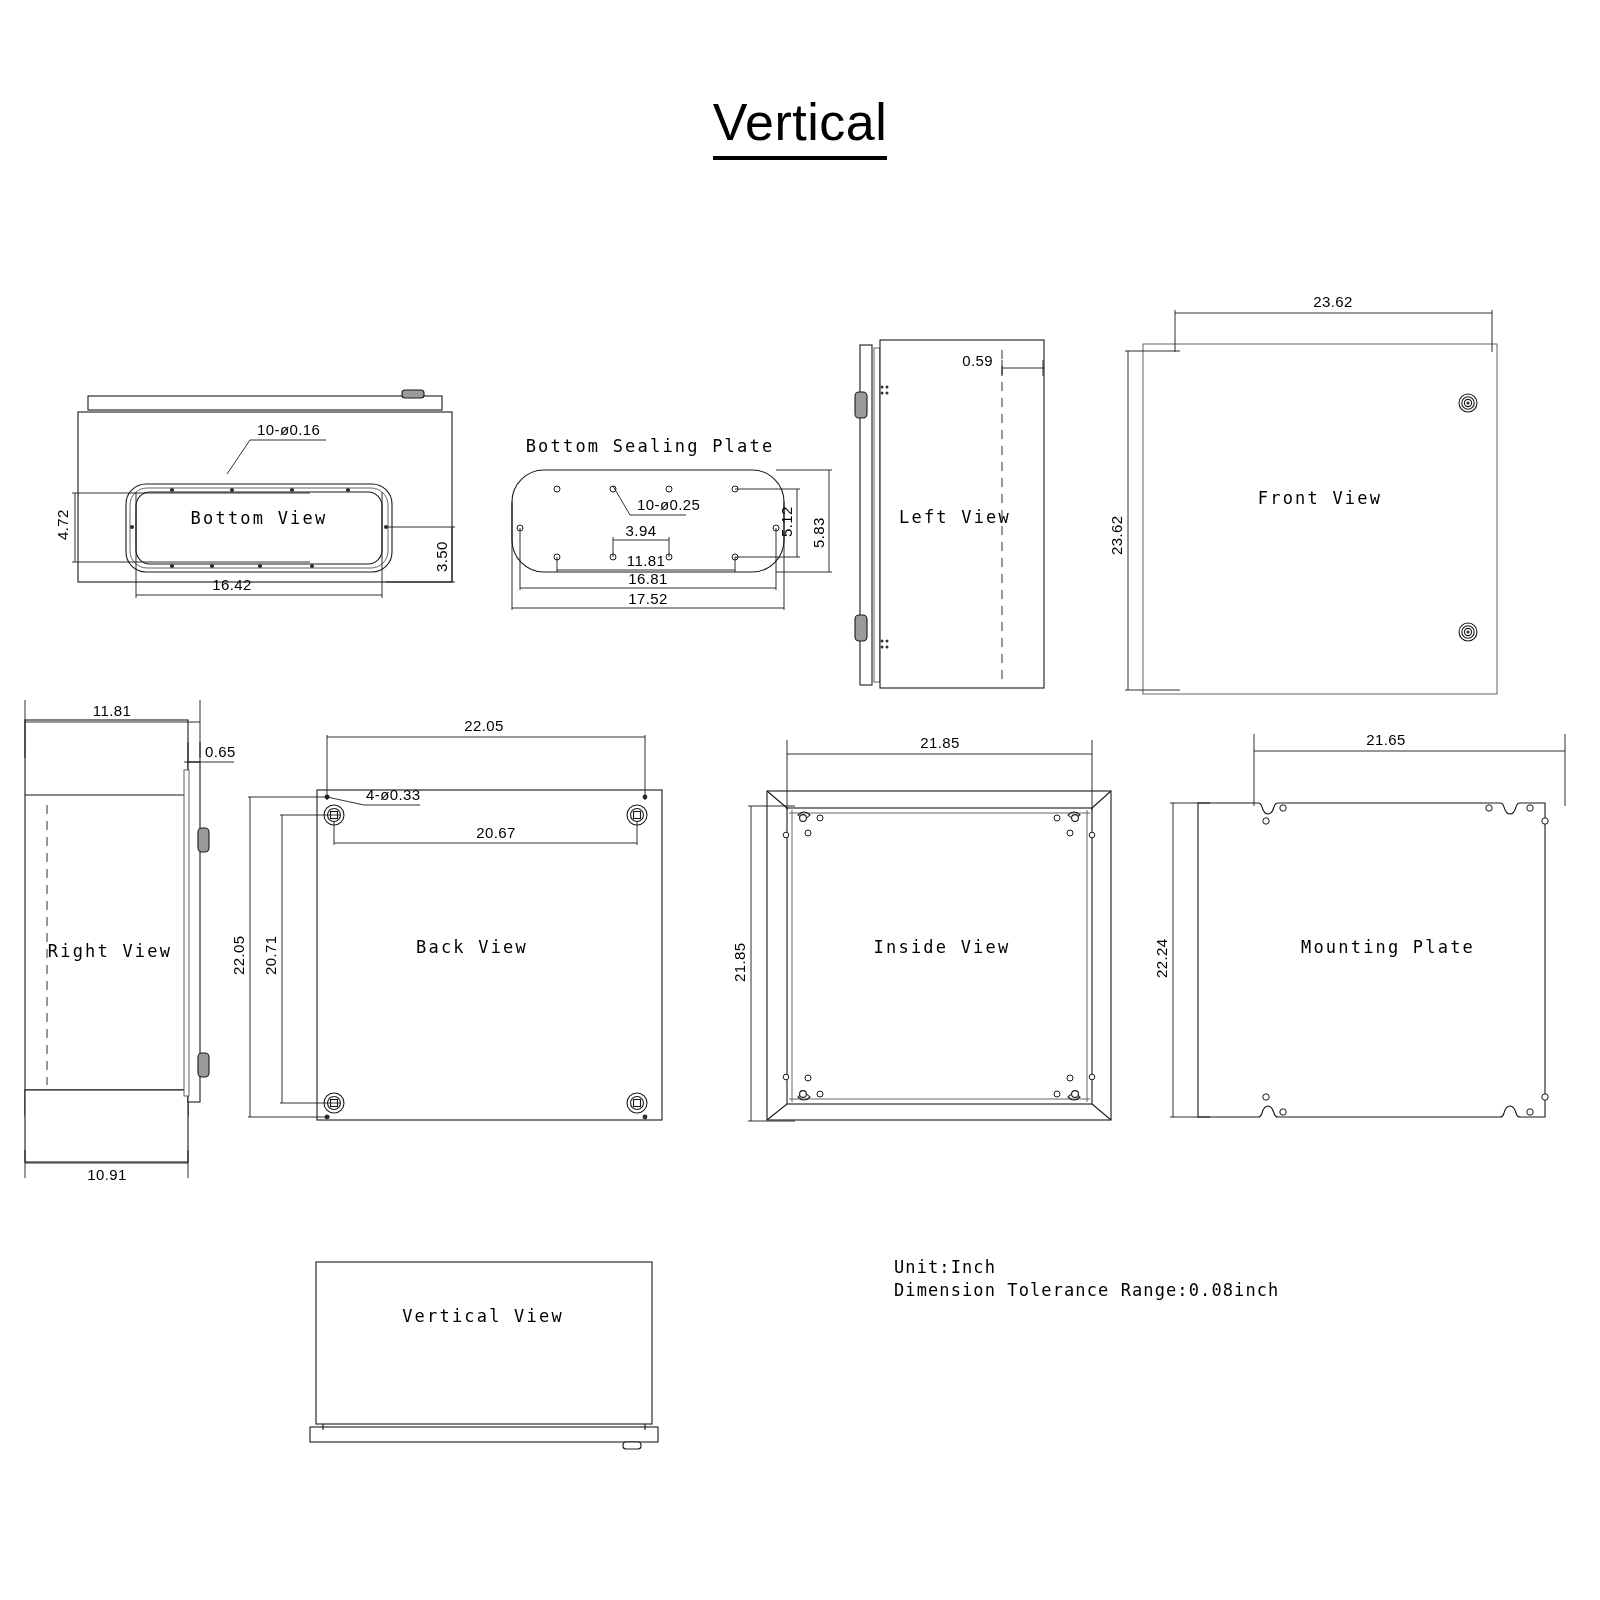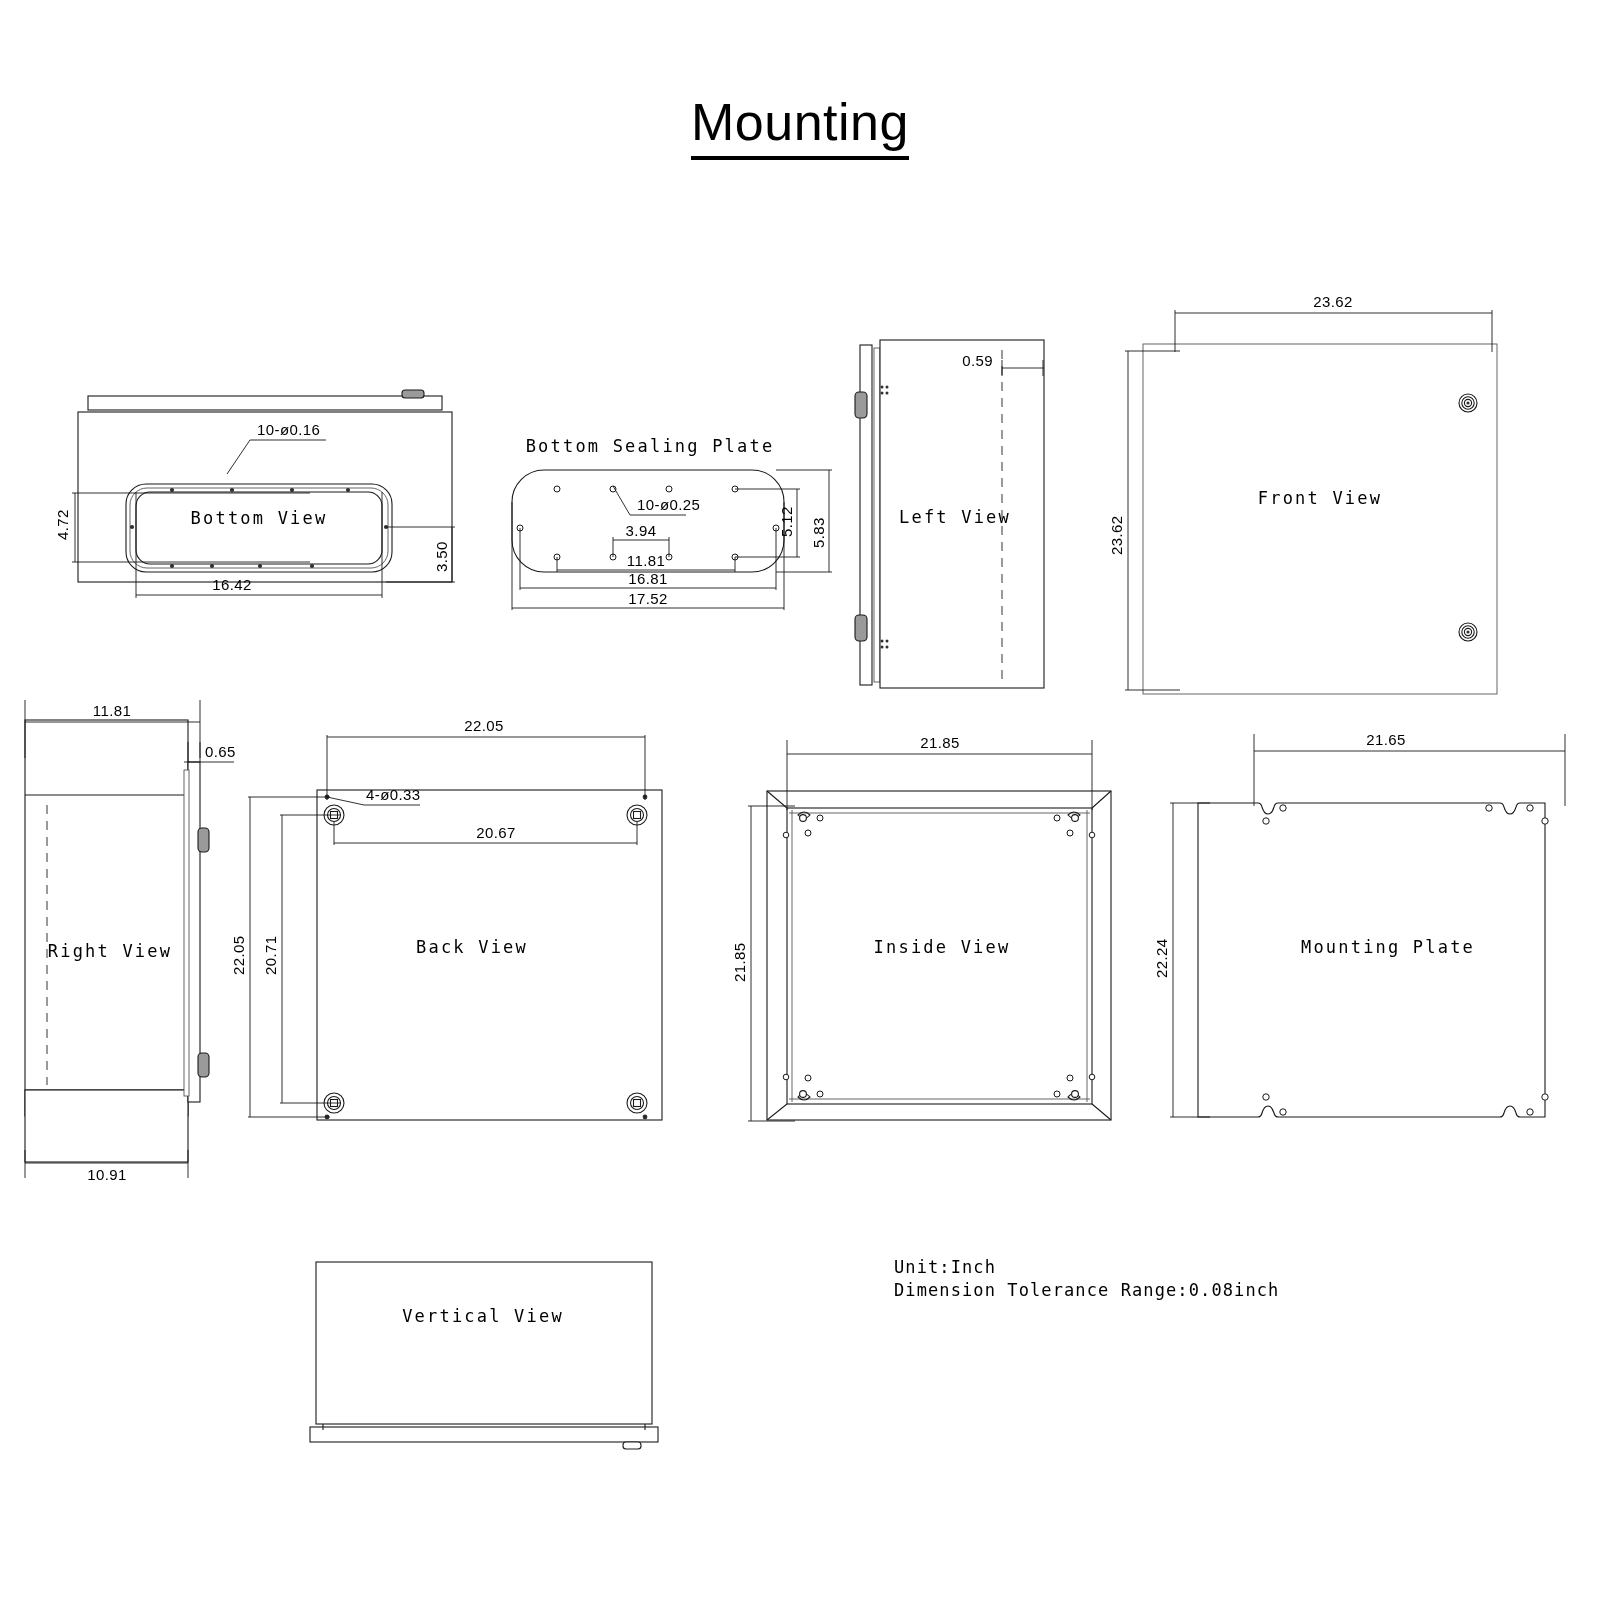--- a/index.html
+++ b/index.html
@@ -97,21 +97,21 @@
   .dot {
     fill: #303030;
   }
 </style>
 </head>
 <body>
 
 <div id="sheet">
 
   <div class="title-block">
-    <span class="title-text">Mounting</span>
+    <span class="title-text">Vertical</span>
   </div>
 
   <svg id="drawing-svg" viewBox="0 0 1600 1600">
 
     <g>
 
       <rect class="ln fill-w" x="88" y="396" width="354" height="14"></rect>
       <rect class="ln fill-gray" x="402" y="390" width="22" height="8" rx="3"></rect>
 
       <rect class="ln fill-w" x="78" y="412" width="374" height="170"></rect>

